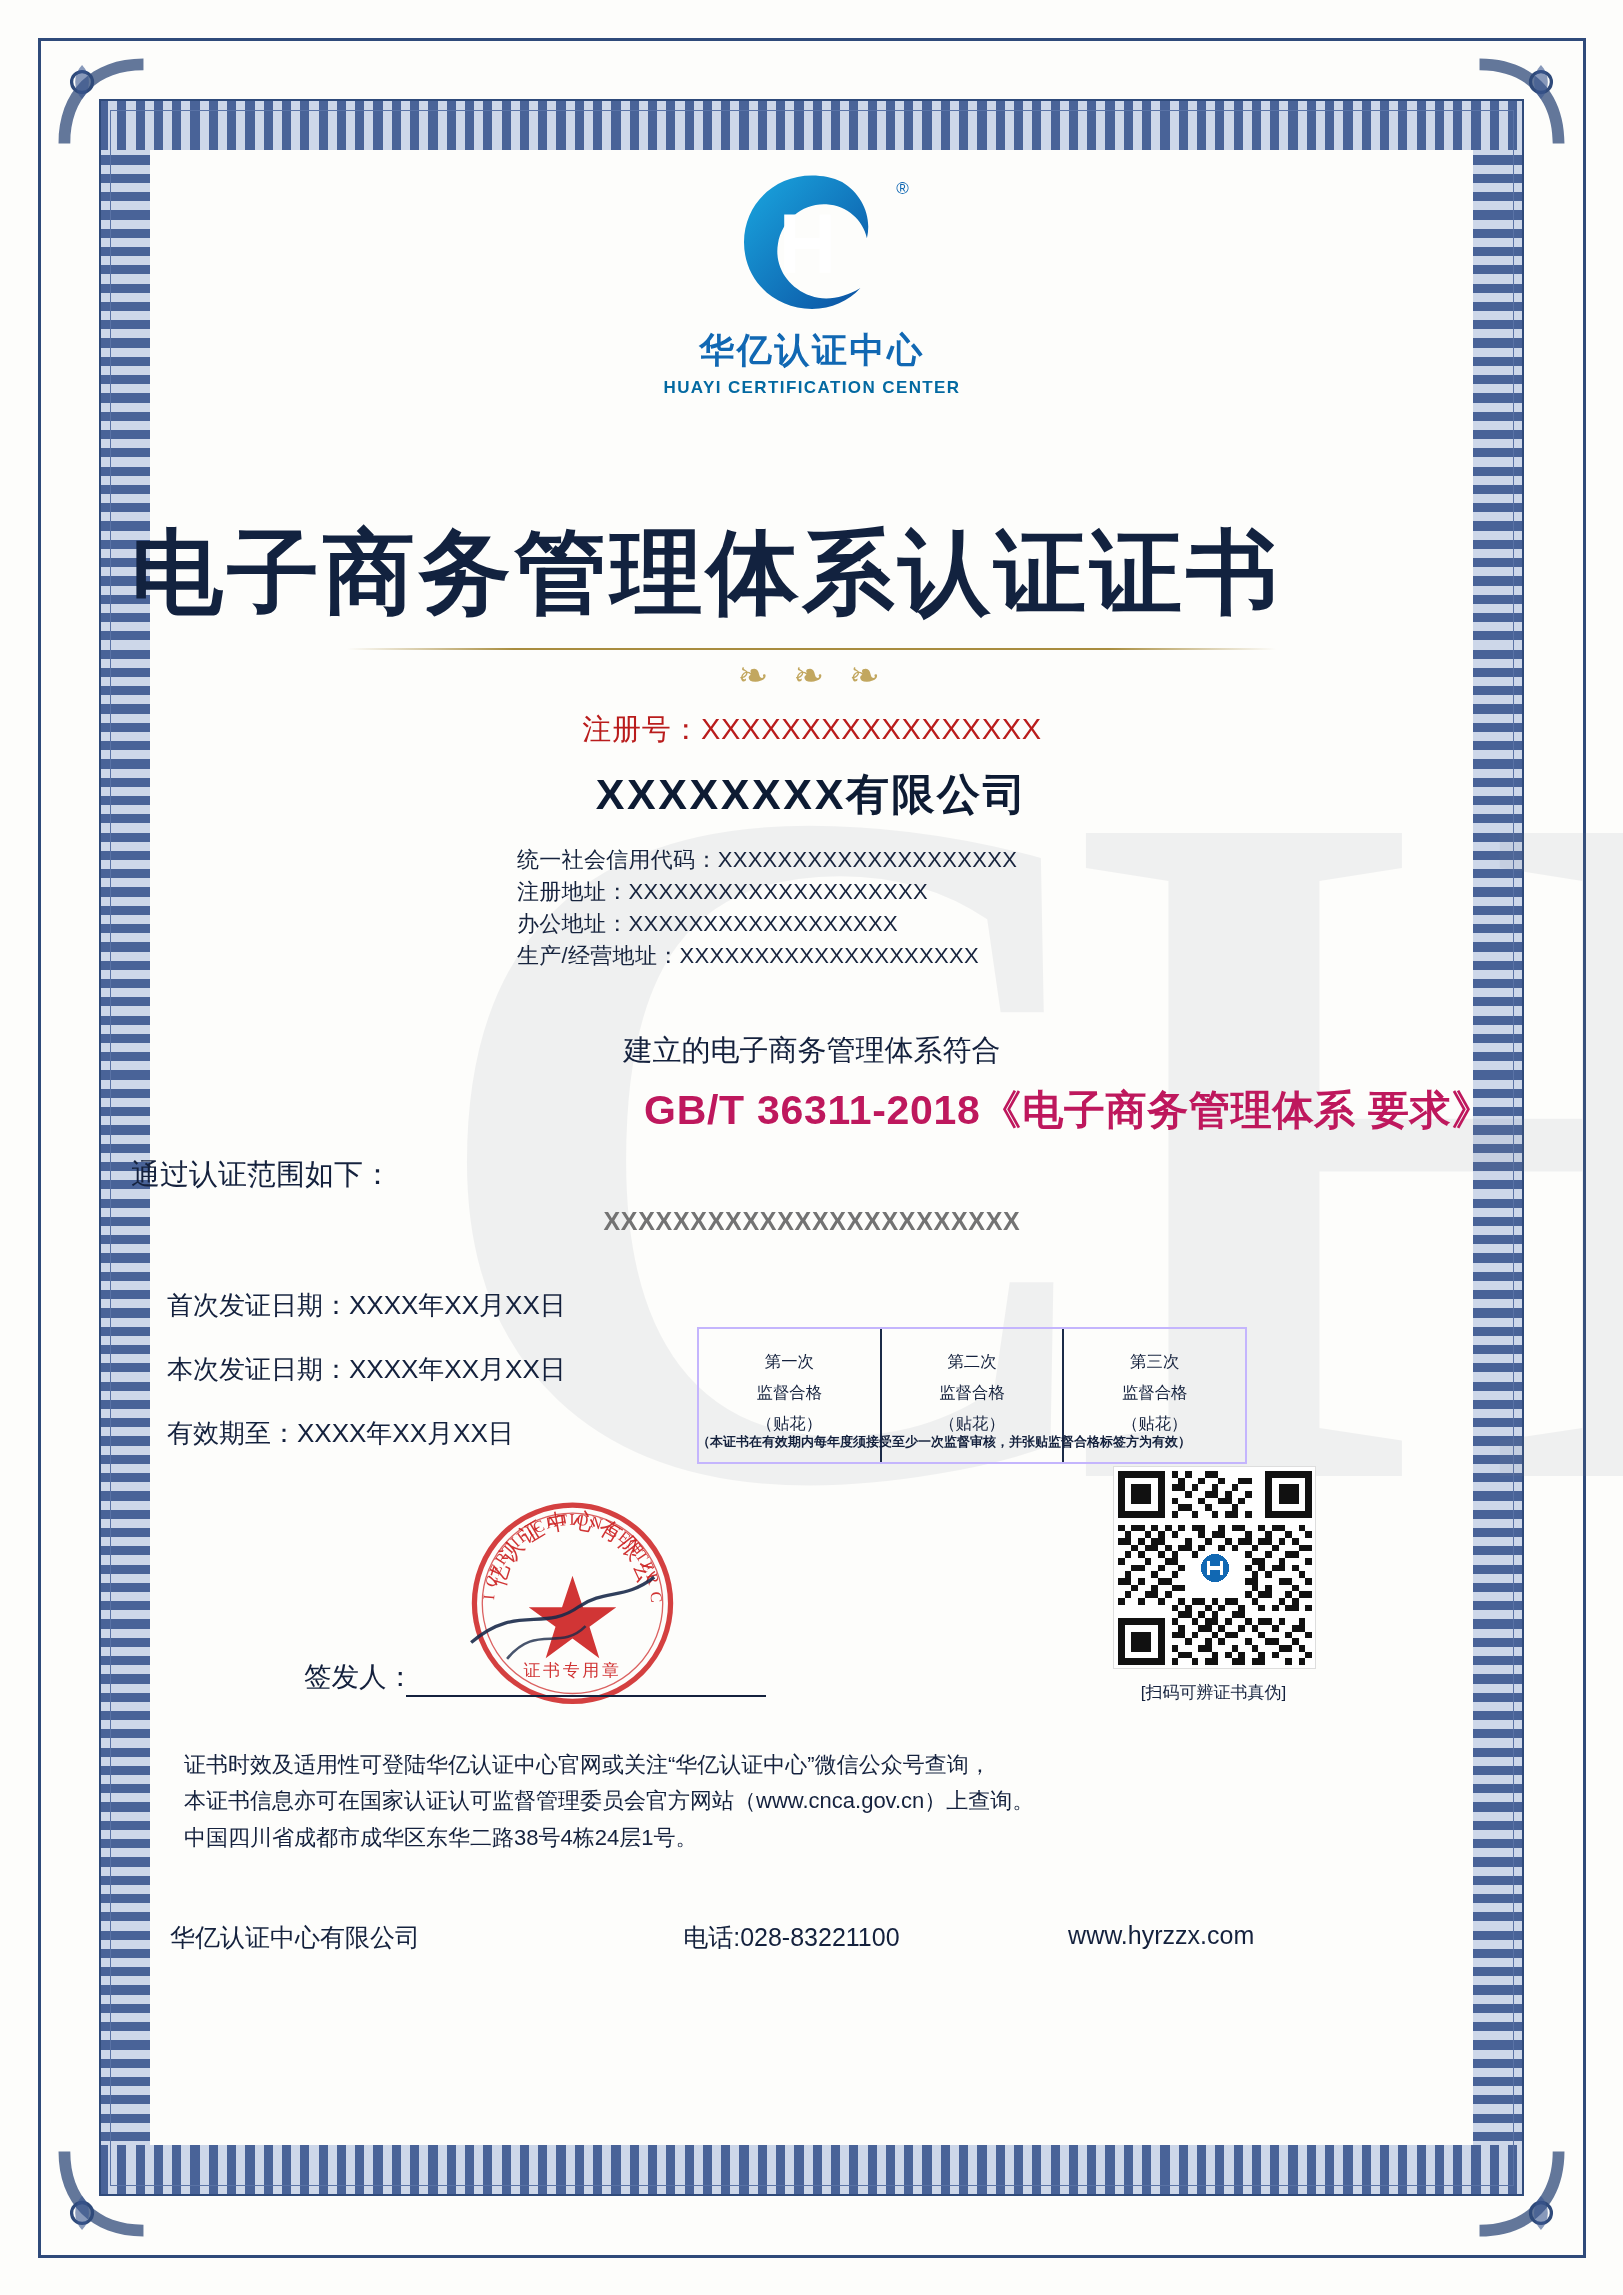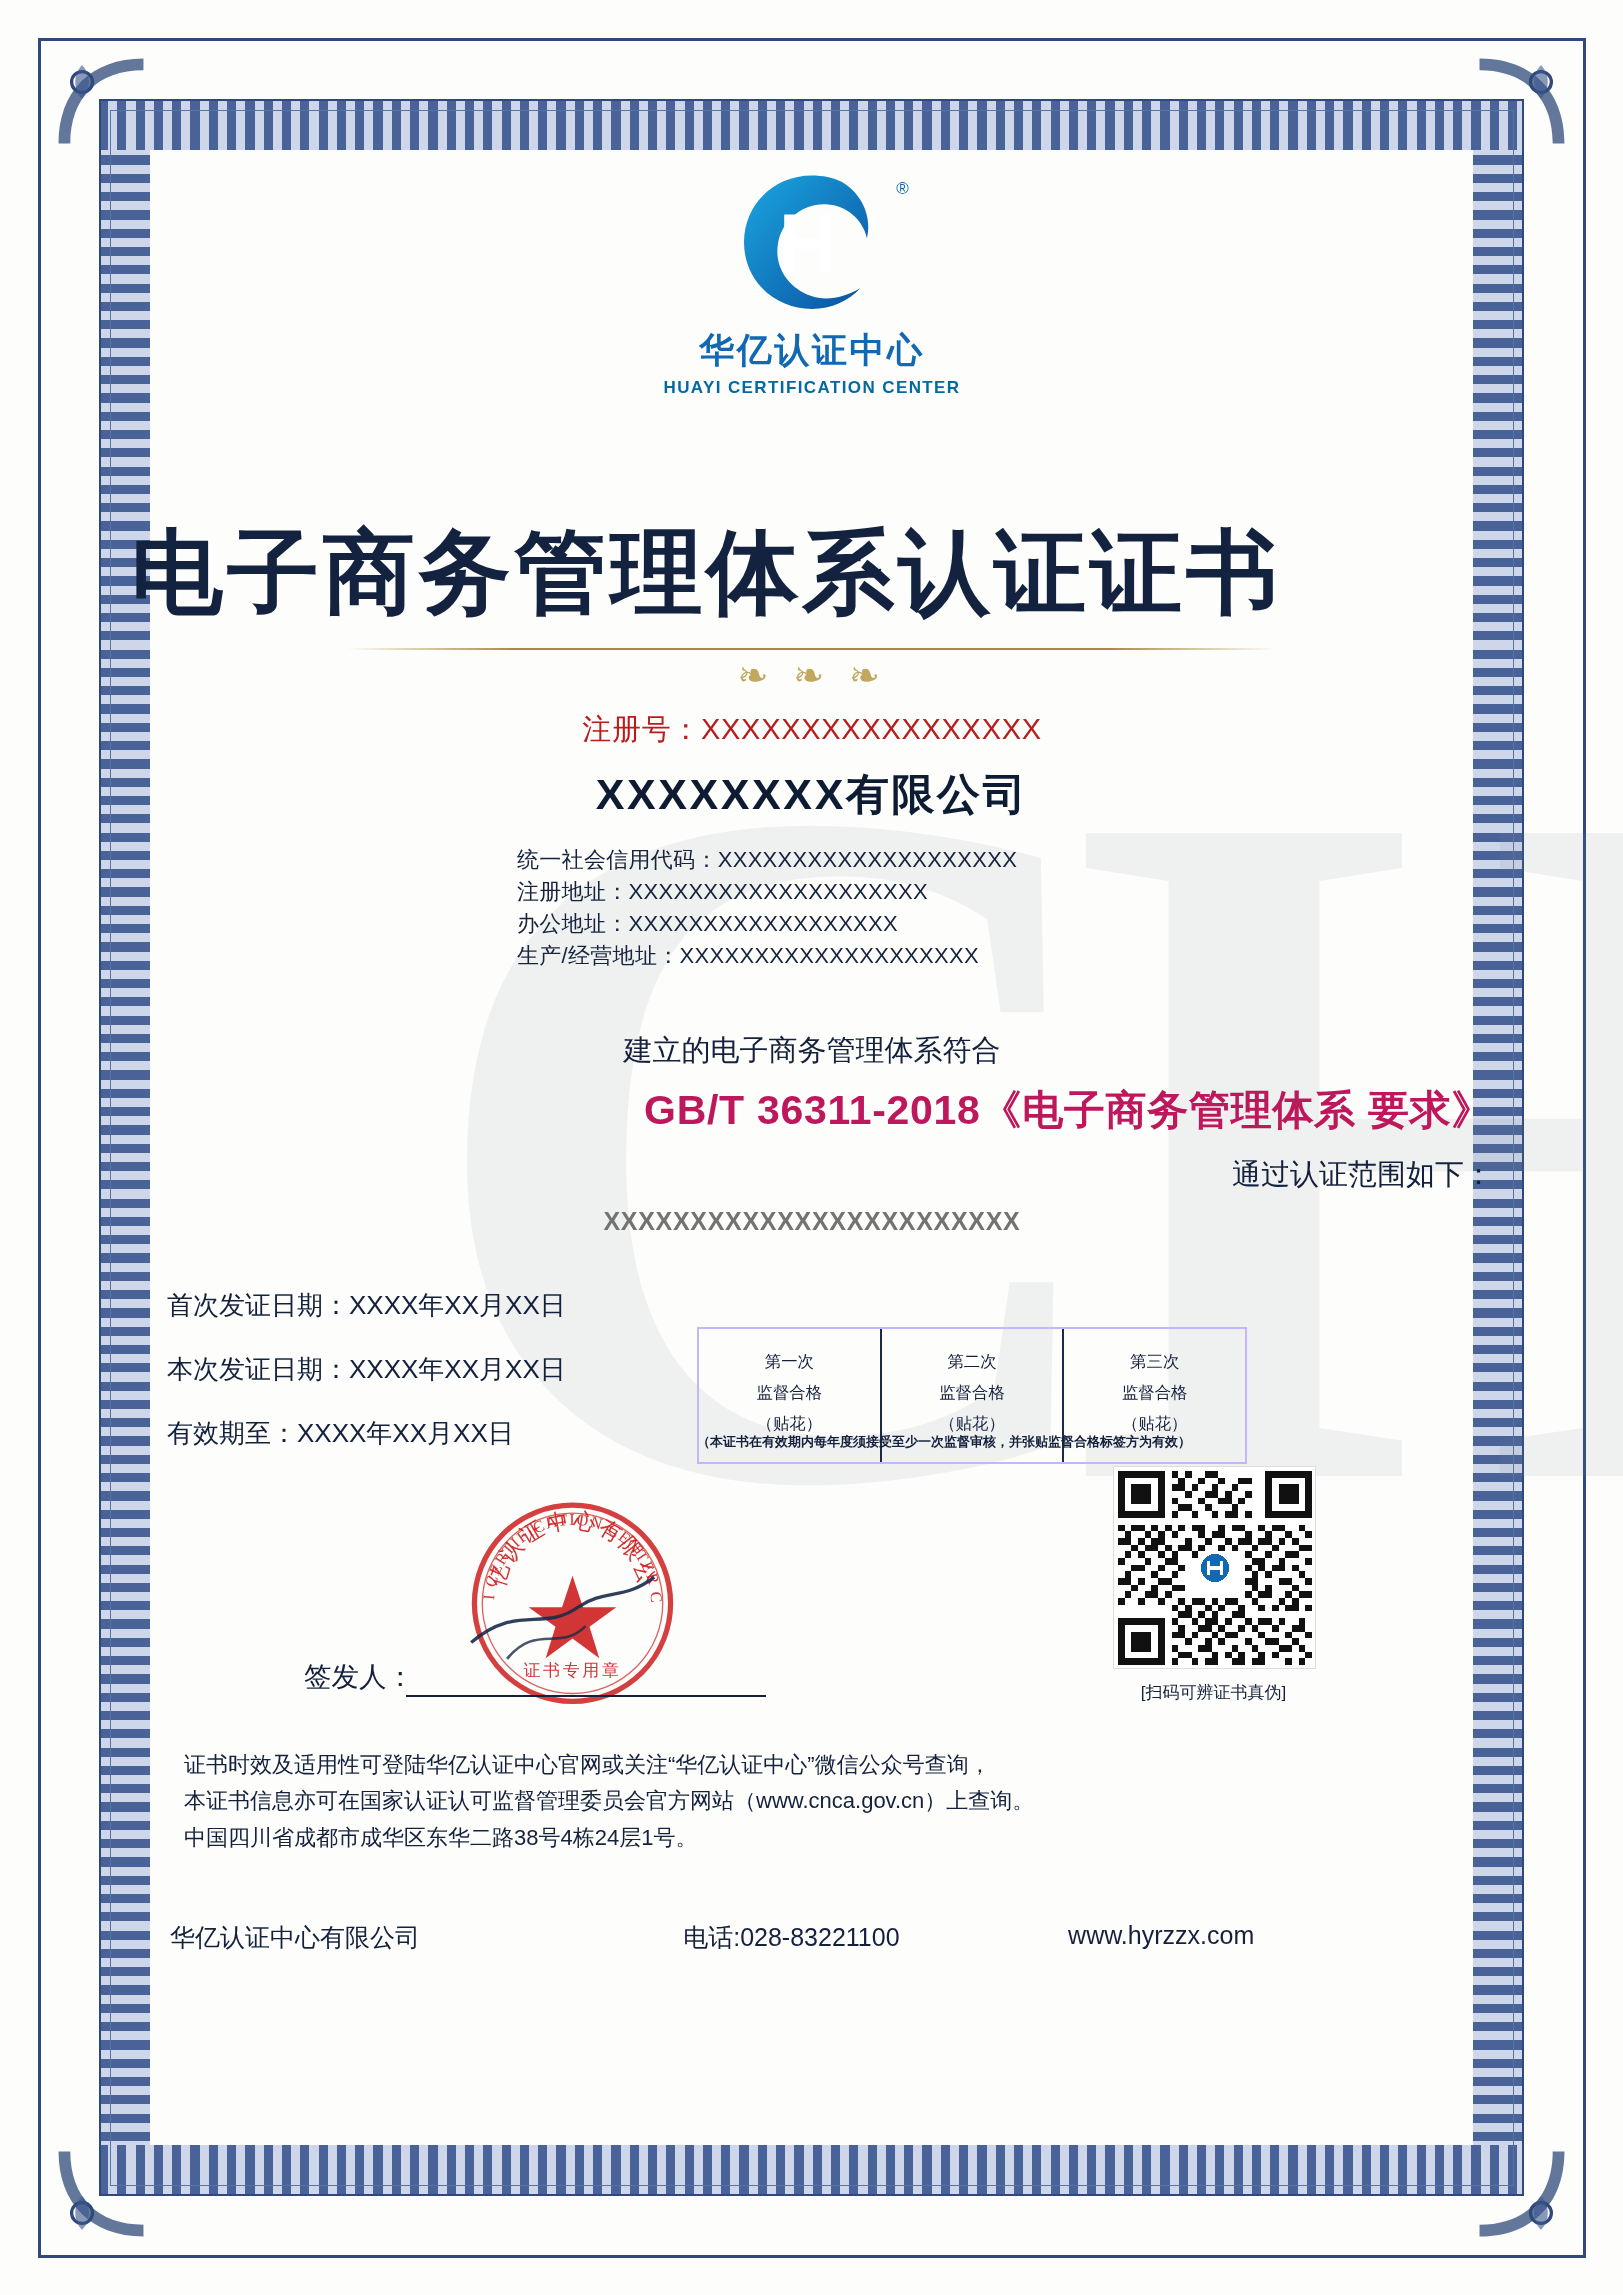--- a/index.html
+++ b/index.html
@@ -190,21 +190,21 @@
     top: 952px; left: 0; right: 0;
     text-align: right;
     font-size: 41px;
     font-weight: 700;
     color: #be185d;
     letter-spacing: 0.7px;
   }
   .scope-intro {
     position: absolute;
     top: 1024px; left: 0; right: 0;
-    text-align: right;
+    text-align: left;
     font-size: 29px;
     color: #14213d;
   }
   .scope-value {
     position: absolute;
     top: 1076px; left: 0; right: 0;
     text-align: center;
     font-size: 25px;
     font-weight: 700;
     color: #737373;

